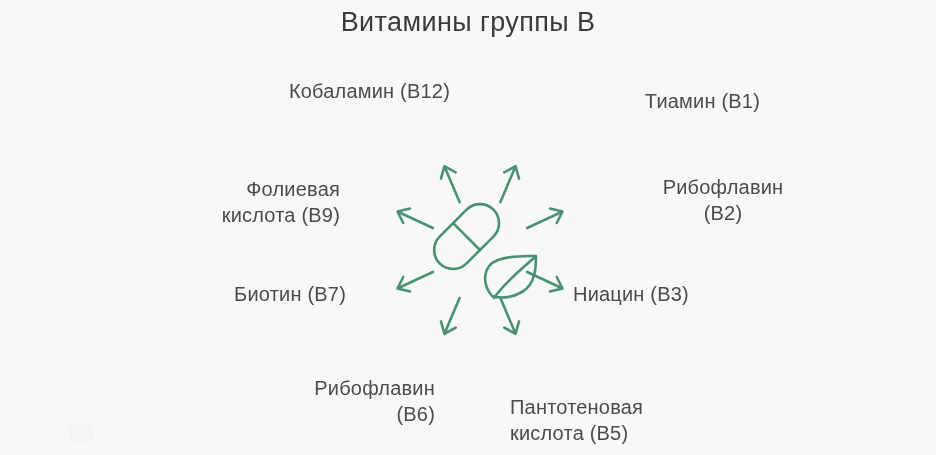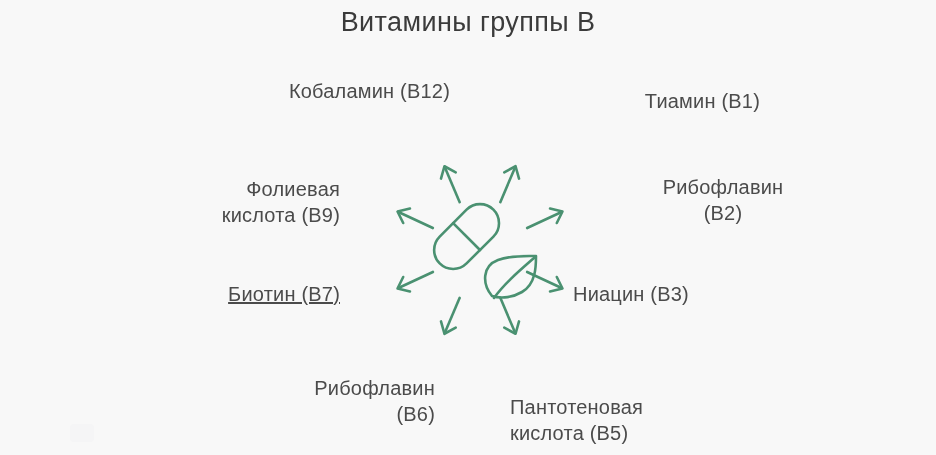--- a/index.html
+++ b/index.html
@@ -51,21 +51,21 @@
 
   
   #label-b12 { left: 180px; top: 78px;  width: 270px; text-align: right; }
   #label-b1  { left: 500px; top: 88px;  width: 260px; text-align: right;  }
 
   
   #label-b9  { left: 150px; top: 176px; width: 190px; }
   #label-b2  { left: 608px; top: 174px; width: 230px; text-align: center;  }
 
   
-  #label-b7  { left: 150px; top: 281px; width: 190px; text-align: right; text-decoration: underline; }
+  #label-b7  { left: 156px; top: 281px; width: 190px; text-align: right; }
   #label-b3  { left: 573px; top: 281px; width: 230px; text-align: left;  }
 
   
   #label-b6  { left: 230px; top: 375px; width: 205px; text-align: right; }
   #label-b5  { left: 510px; top: 394px; width: 230px; text-align: left;  }
 
   
   #radial-canvas {
     position: absolute;
     left: 340px;

